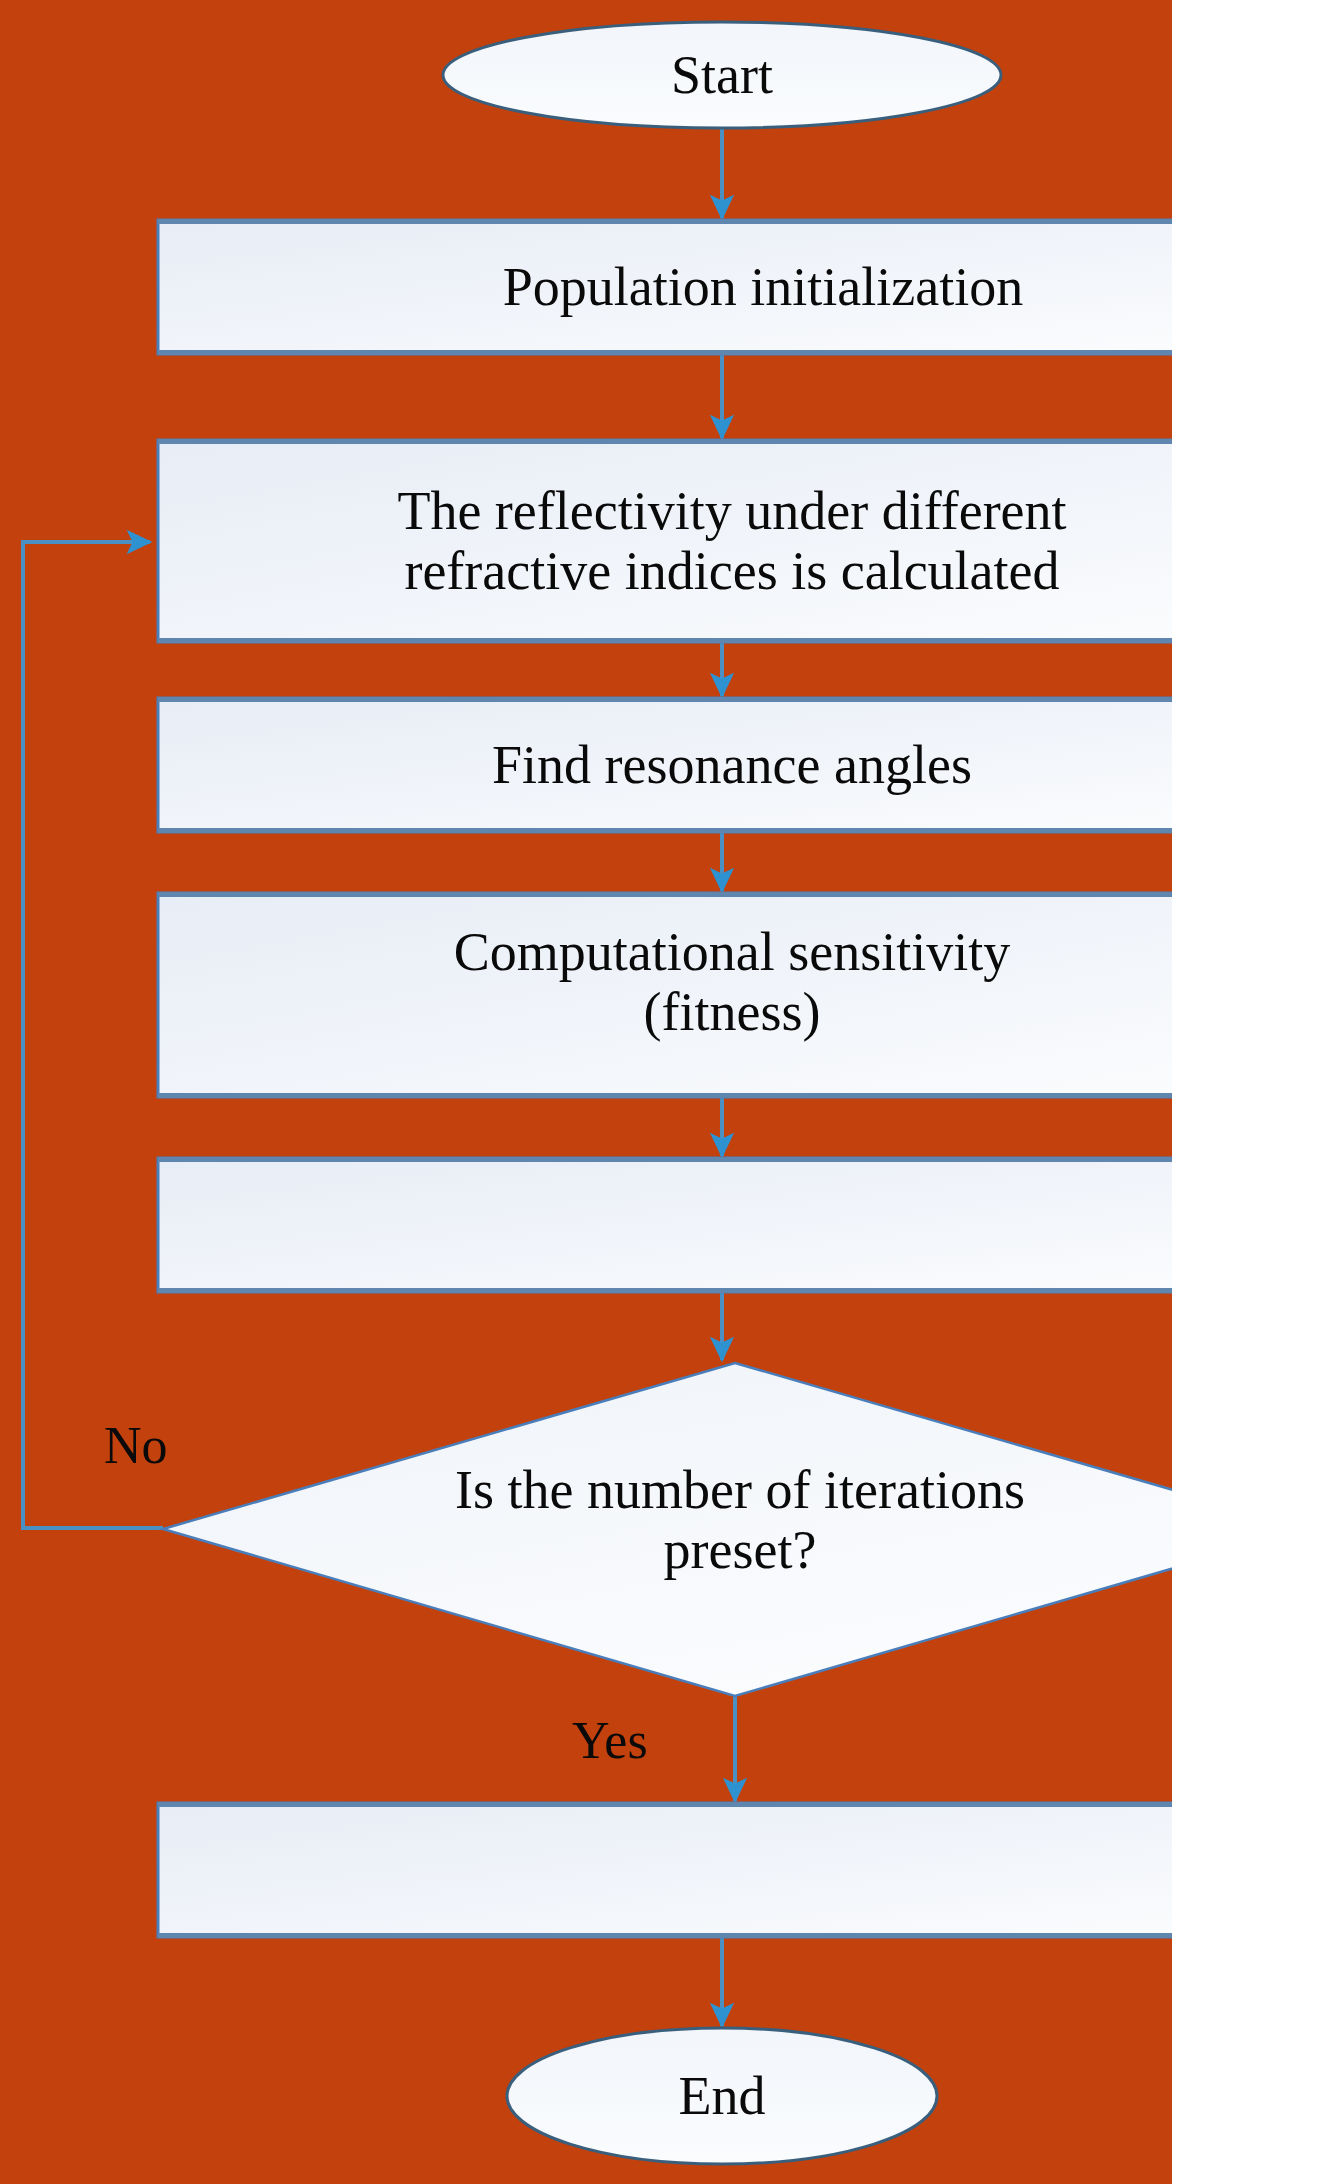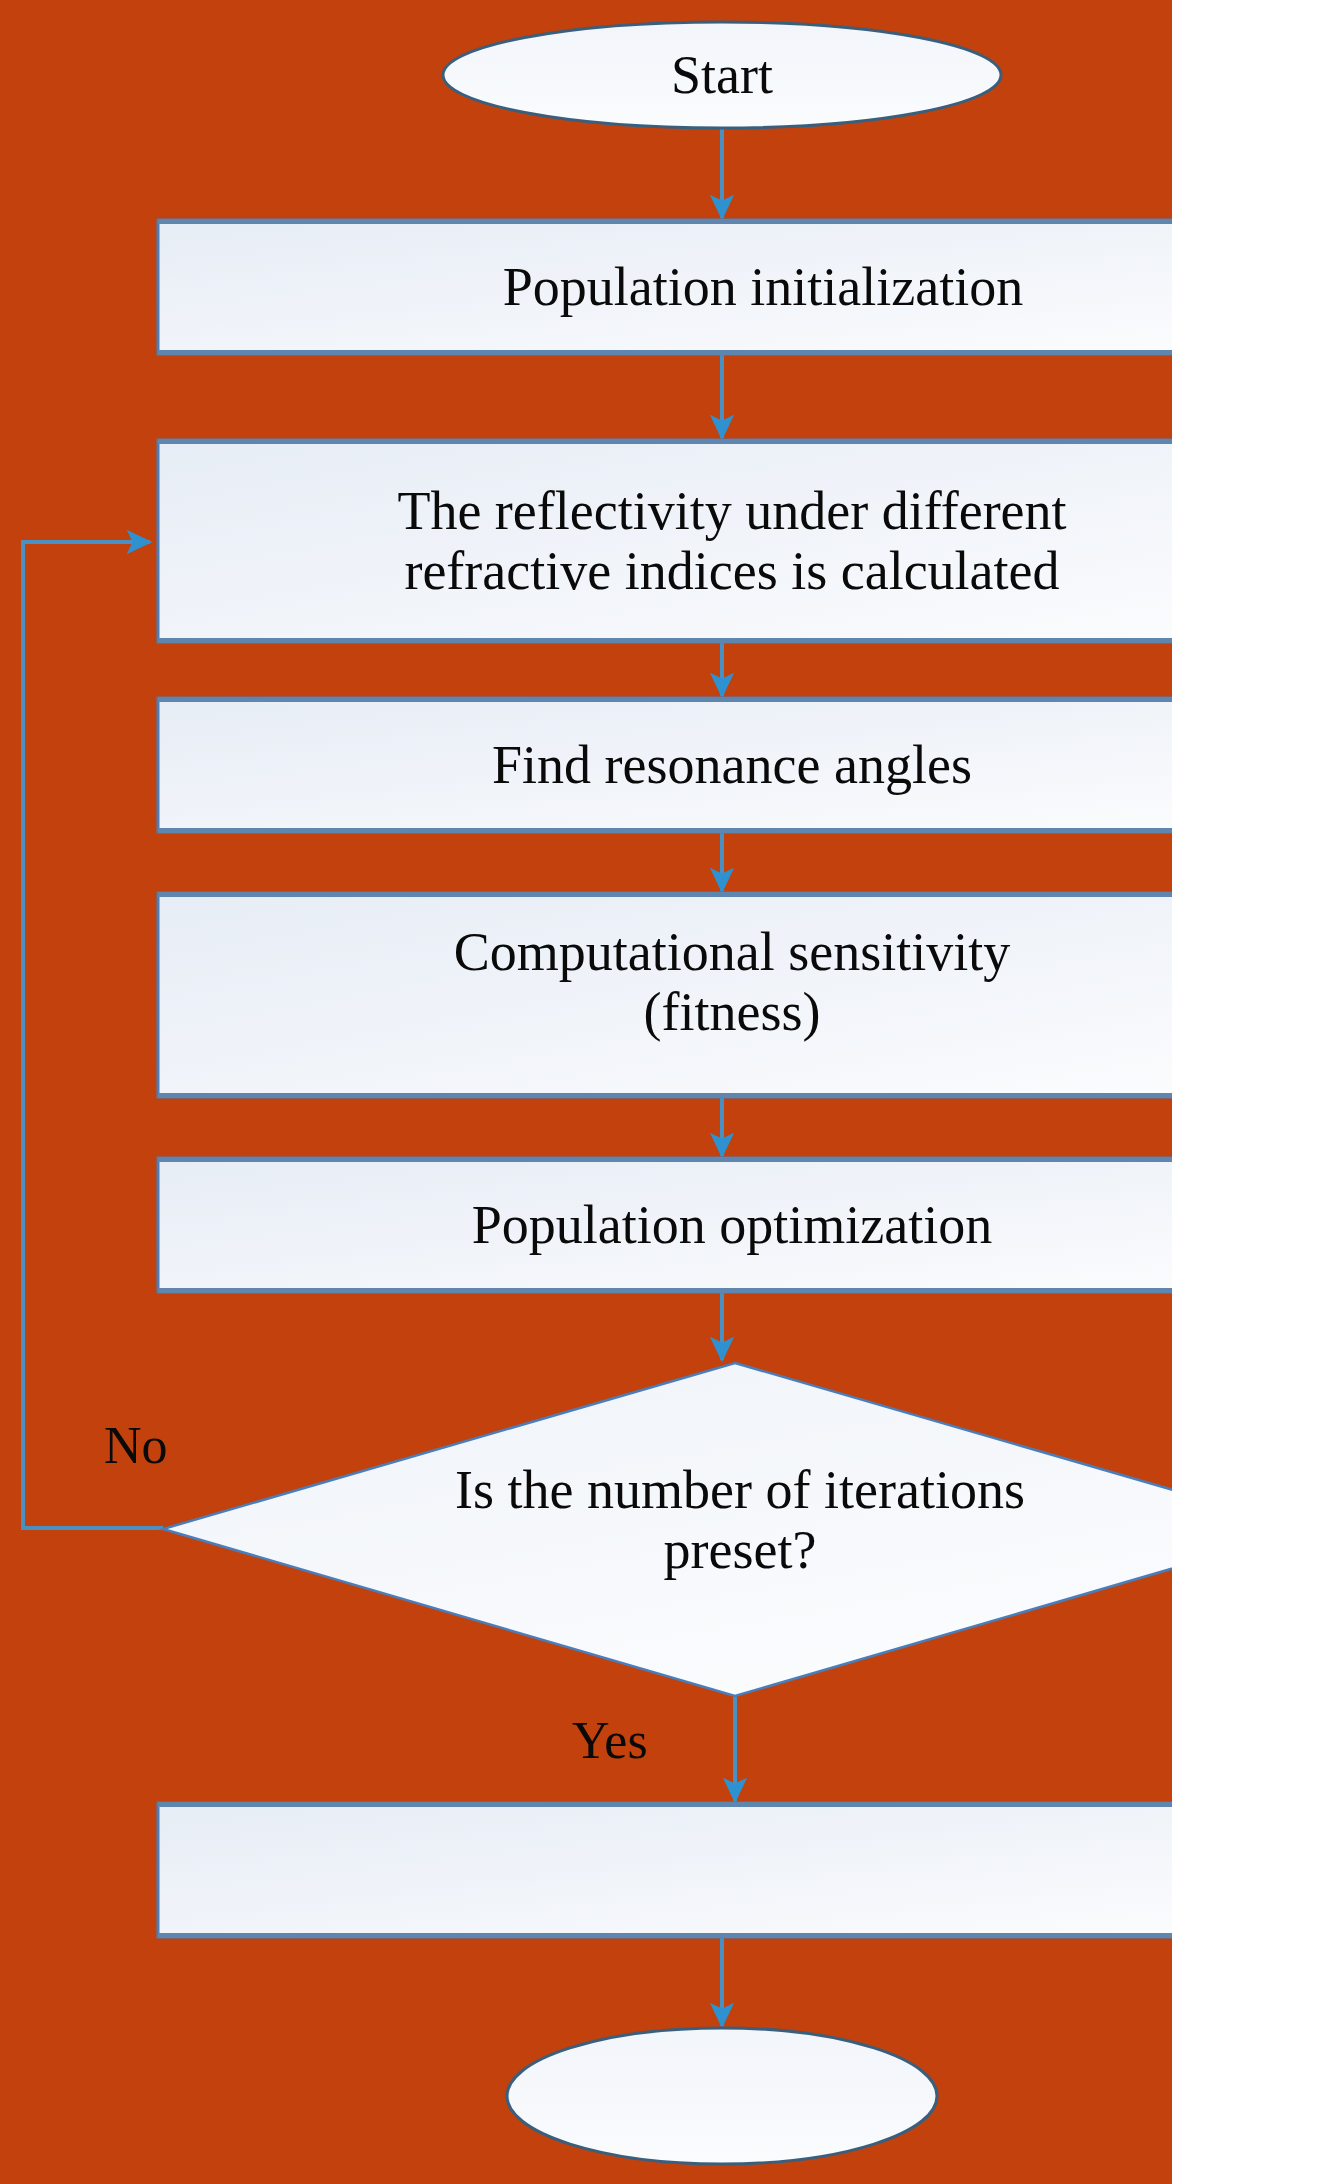--- a/index.html
+++ b/index.html
@@ -122,24 +122,24 @@
   <div class="node-label process-label" style="left:158px; top:220px; width:1148px; height:134px;margin-left:31px;">Population initialization</div>
 
   <div class="node-label process-label" style="left:158px; top:440px; width:1148px; height:202px;">The reflectivity under different
 refractive indices is calculated</div>
 
   <div class="node-label process-label" style="left:158px; top:698px; width:1148px; height:134px;">Find  resonance angles</div>
 
   <div class="node-label process-label" style="left:158px; top:880px; width:1148px; height:204px;">Computational sensitivity
 (fitness)</div>
 
-  <div class="node-label process-label" style="left:158px; top:1158px; width:1148px; height:134px;">Population optimization</div>
 
   <div class="node-label decision-label" style="left:220px; top:1400px; width:1040px; height:240px;">Is the number of iterations
 preset?</div>
 
 
+  <div class="node-label terminator-label" style="left:507px; top:2028px; width:430px; height:136px;">End</div>
 
   <div class="edge-label" style="left:80px; top:1420px;margin-left:24px;">No</div>
 
   <div class="edge-label" style="left:572px; top:1715px;">Yes</div>
 
 </div>
 
 </body></html>

